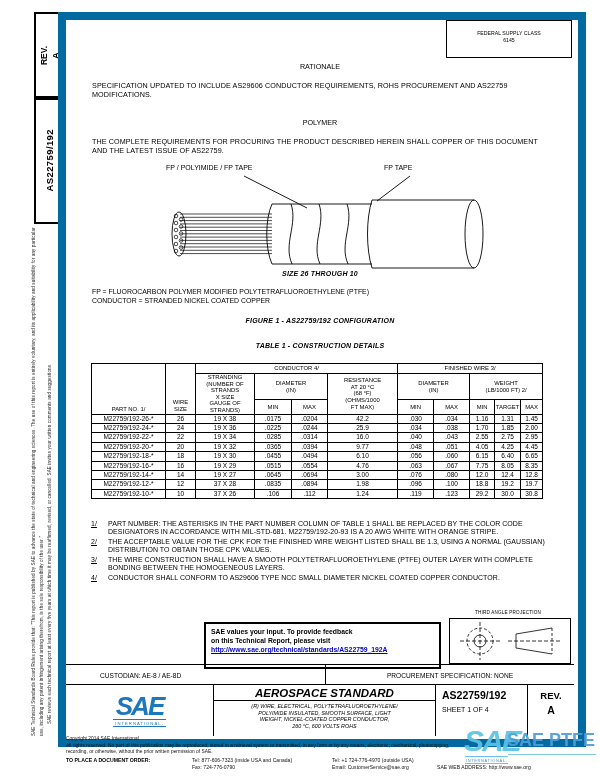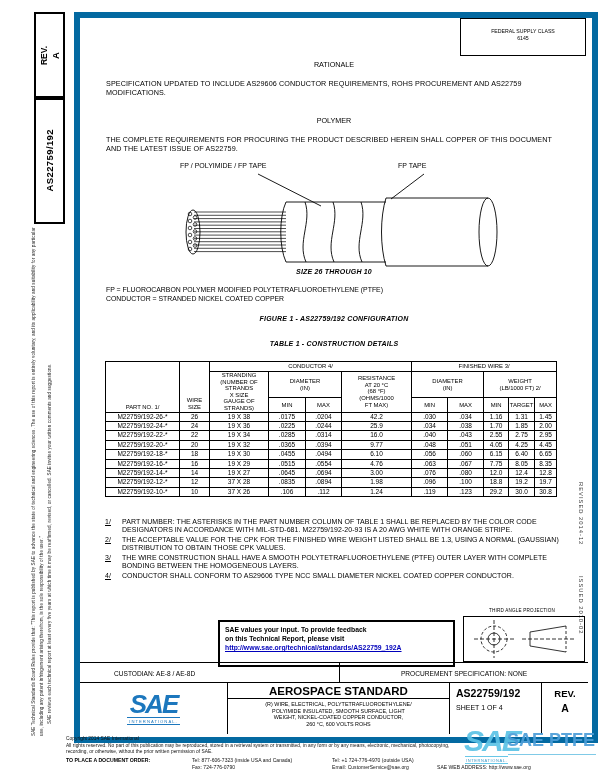--- a/index.html
+++ b/index.html
@@ -14,21 +14,21 @@
   #doc-box{left:34px;top:96px;width:27px;height:124px;border:2px solid #000;display:flex;align-items:center;justify-content:center;}
   #doc-box .inner{writing-mode:vertical-rl;transform:rotate(180deg);font-weight:bold;font-size:9.5px;letter-spacing:.4px;}
   #left-disclaimer{left:30px;top:224px;height:512px;width:20px;writing-mode:vertical-rl;transform:rotate(180deg);
       font-size:4.6px;line-height:8px;color:#222;letter-spacing:.1px;}
   #left-disclaimer .d2{padding-block-start:0;margin-inline-start:12px;display:inline-block;}
   
   .stamp{writing-mode:vertical-rl;font-size:5.8px;color:#333;letter-spacing:1px;}
   #stamp-revised{left:578px;top:482px;height:80px;}
   #stamp-issued{left:578px;top:576px;height:80px;}
   
-  #frame{left:74px;top:12px;width:512px;height:719px;border:6px solid #0369a1;}
+  #frame{left:58px;top:12px;width:512px;height:719px;border:8px solid #0369a1;}
   #fsc-box{left:380px;top:0;width:126px;height:38px;border:1px solid #000;text-align:center;font-size:5.2px;line-height:7px;padding-top:9px;box-sizing:border-box;}
   .center-line{left:0;width:508px;text-align:center;}
   .body-text{font-size:7.2px;line-height:8.6px;letter-spacing:.1px;}
   .cap{font-size:7.2px;}
   .bold-ital{font-weight:bold;font-style:italic;font-size:7px;letter-spacing:.2px;}
   #rationale-body{left:26px;top:62px;width:462px;}
   #notice-body{left:26px;top:118px;width:462px;}
   #fig-label-left{left:100px;top:144px;font-size:7px;}
   #fig-label-right{left:318px;top:144px;font-size:7px;}
   #fig-svg{left:78px;top:144px;}
@@ -60,21 +60,21 @@
   #admin-row{left:0px;top:644px;width:508px;height:20px;border-top:1px solid #000;display:flex;font-size:6.6px;}
   #admin-row .cell1{width:260px;border-right:1px solid #000;display:flex;align-items:center;padding-left:34px;box-sizing:border-box;}
   #admin-row .cell2{flex:1;display:flex;align-items:center;justify-content:center;}
   
   #title-block{left:0px;top:664px;width:508px;height:51px;border-top:1px solid #000;display:flex;}
   .tb-cell{border-right:1px solid #000;box-sizing:border-box;height:100%;}
   .tb-cell:last-child{border-right:none;}
   #tb-logo{width:148px;display:flex;flex-direction:column;align-items:center;justify-content:center;}
   .sae-logo{font-style:italic;font-weight:bold;font-size:26px;line-height:24px;color:#1c77bd;letter-spacing:-2px;}
   .sae-sub{font-size:4.2px;color:#1c77bd;letter-spacing:1px;border-top:.5px solid #1c77bd;border-bottom:.5px solid #1c77bd;padding:.5px 2px;margin-top:1px;}
-  #tb-title{width:222px;text-align:center;}
+  #tb-title{width:222px;text-align:center;font-style:italic;}
   .tb-heading{font-weight:bold;font-size:11.5px;line-height:13px;padding-top:2px;border-bottom:1px solid #000;}
   .tb-sub{font-size:5.4px;line-height:6.6px;padding-top:2px;}
   #tb-number{width:92px;padding:4px 0 0 6px;}
   #tb-number .num{font-weight:bold;font-size:10.5px;}
   #tb-number .sheet{font-size:7px;margin-top:5px;}
   #tb-rev{flex:1;text-align:center;padding-top:5px;}
   #tb-rev .rl{font-weight:bold;font-size:9.5px;}
   #tb-rev .rv{font-weight:bold;font-size:10.5px;margin-top:3px;}
   
   .foot{font-size:4.8px;color:#111;letter-spacing:.05px;}

